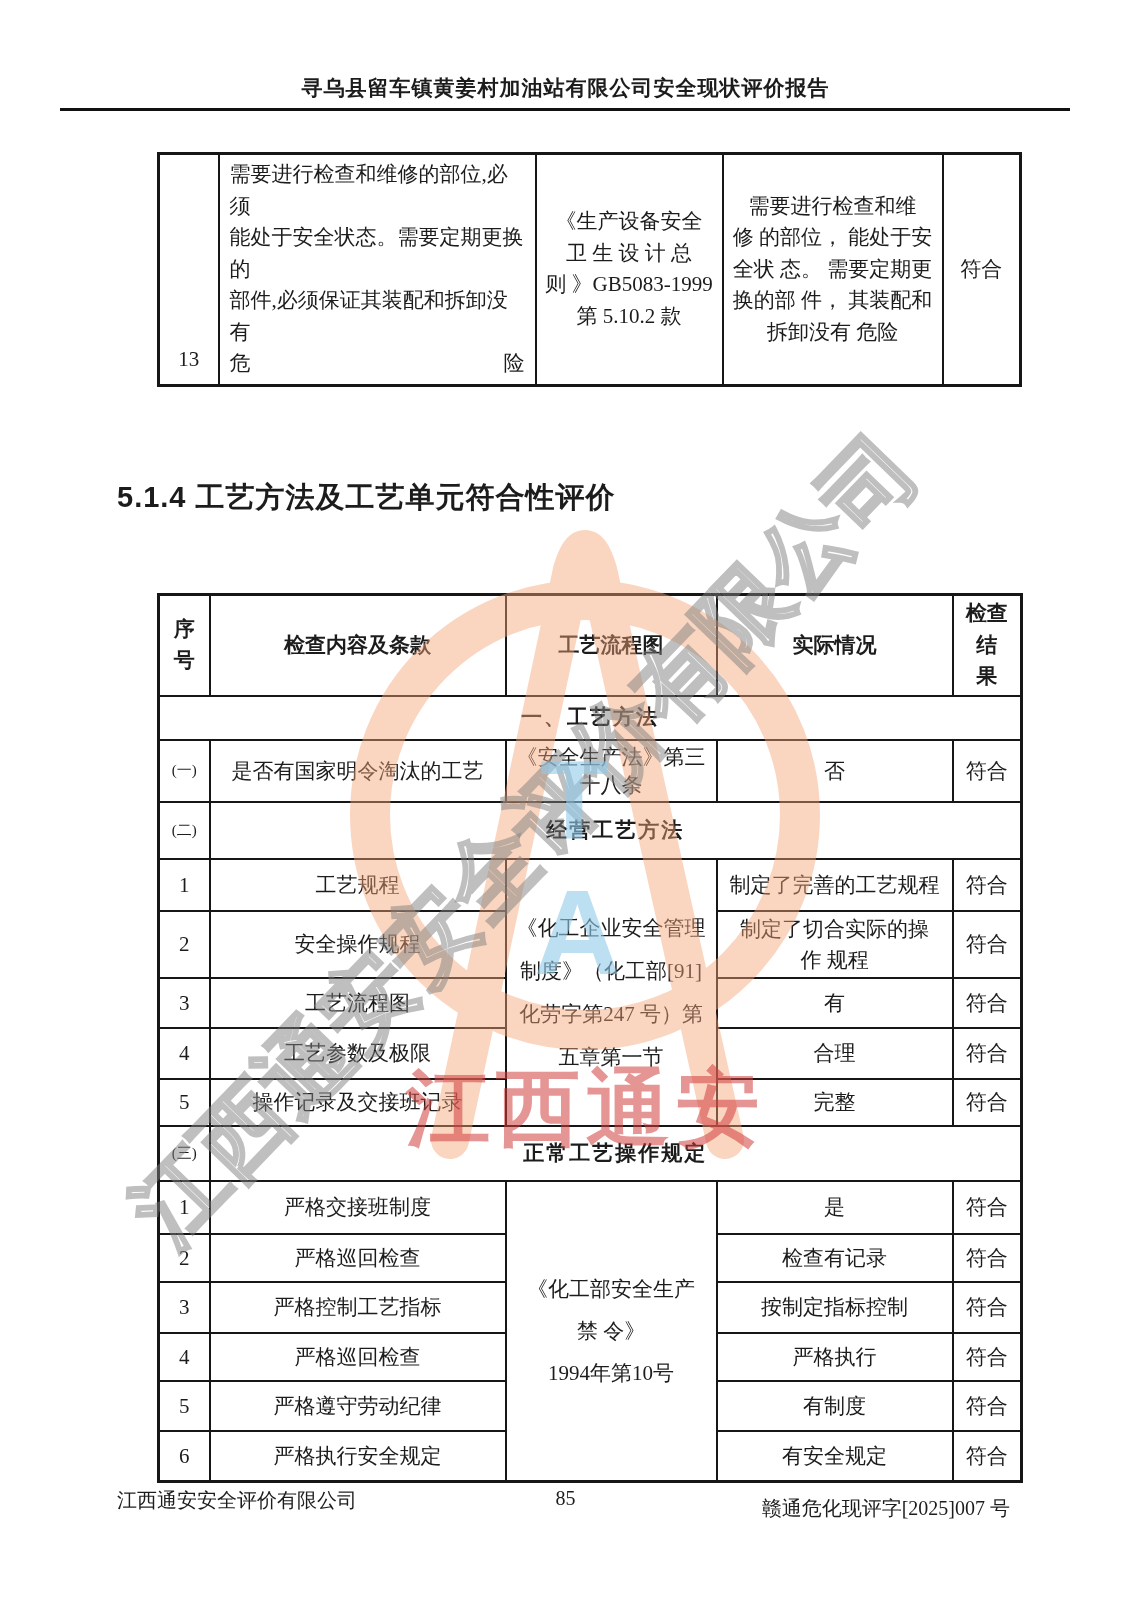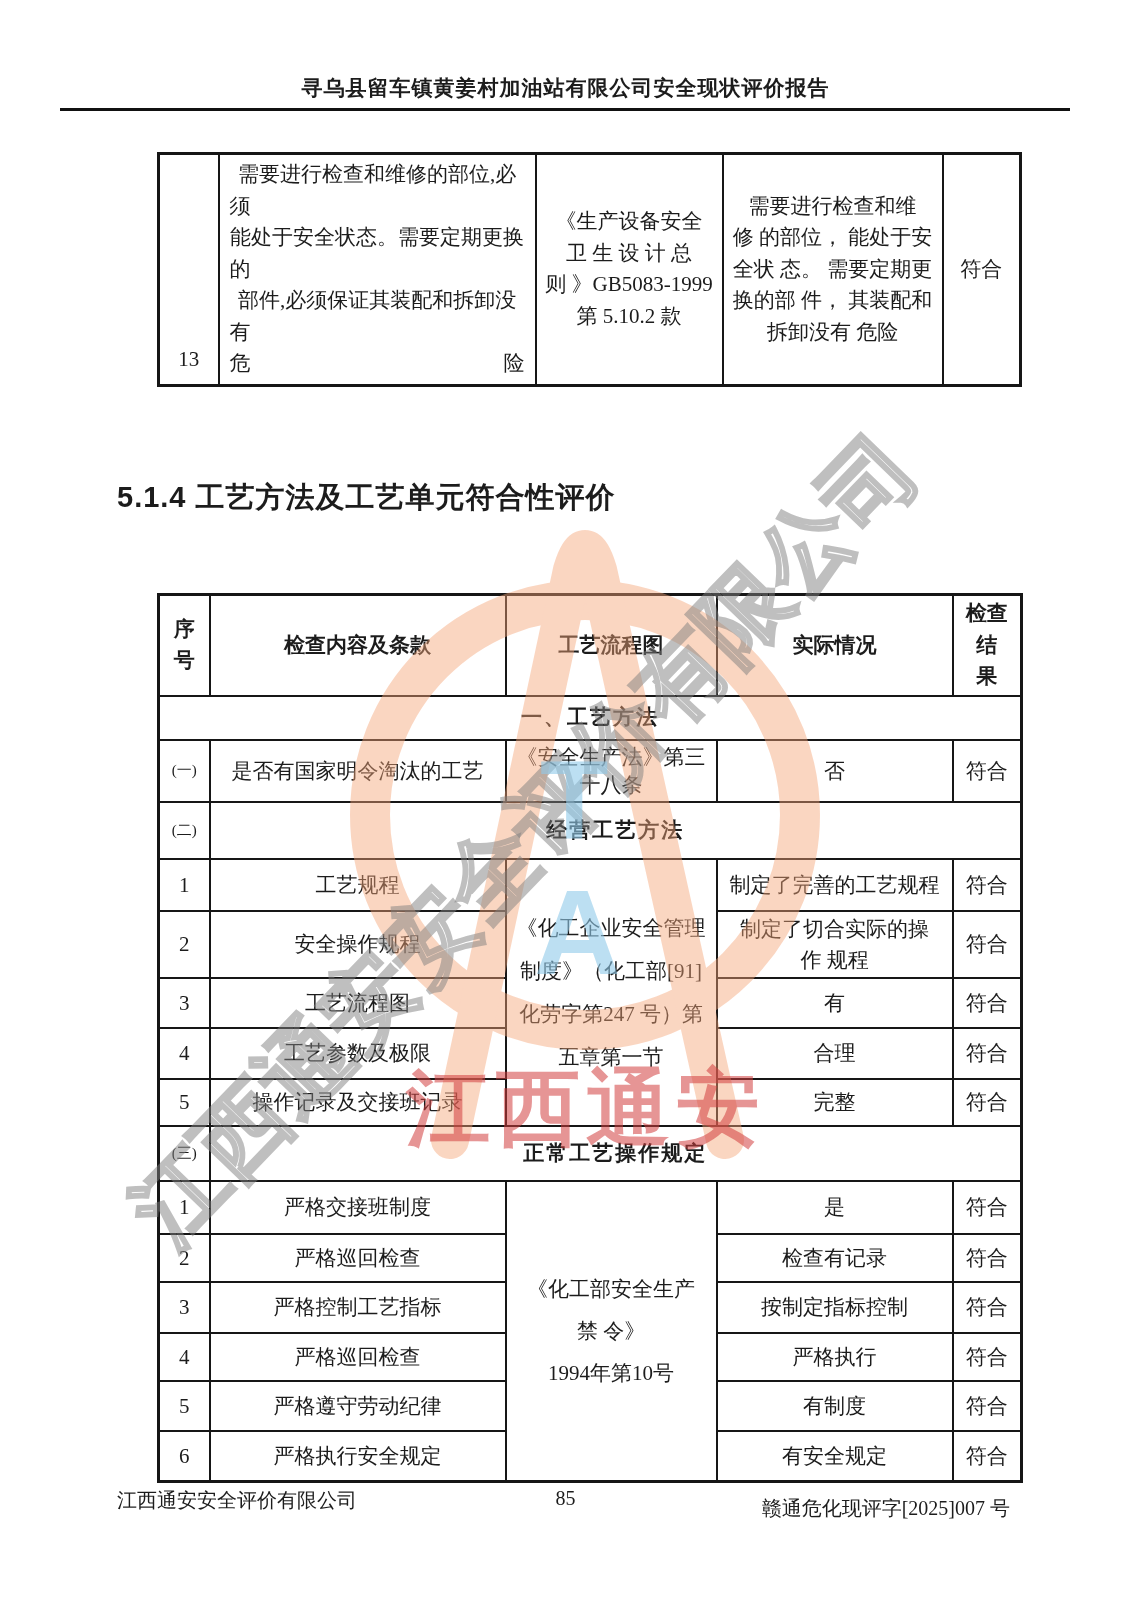--- a/index.html
+++ b/index.html
@@ -17,21 +17,21 @@
   
   table{border-collapse:collapse; table-layout:fixed; background:transparent;}
   td{border:2px solid #161616; vertical-align:middle; text-align:center;
      font-size:21px; line-height:1.45; padding:2px 6px; overflow:hidden;}
   .tbl{position:absolute; border:3px solid #161616;}
   .ml{white-space:pre-line;}
 
   
   .tt{left:157px; top:152px; width:863px; height:148px;}
   .tt td{line-height:1.5;}
-  .cell-left{text-align:center; text-align-last:justify; padding:4px 10px;}
+  .cell-left{text-align:left; text-align-last:justify; padding:4px 10px;}
   .cell-no-bottom{vertical-align:bottom; padding-bottom:8px;}
 
   
   .summary{position:absolute; left:117px; top:300px; width:900px;
     font-size:27px; line-height:53px; letter-spacing:1px; text-align:justify;
     white-space:pre-line;}
 
   
   .sec-heading{position:absolute; left:117px; top:478px; font-size:29px; font-weight:bold;
     font-family:"Liberation Sans","DejaVu Sans",sans-serif; letter-spacing:1px;}

